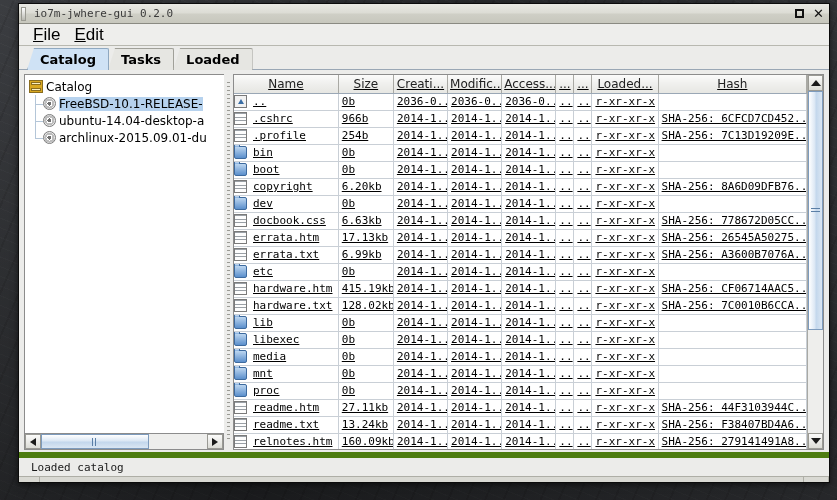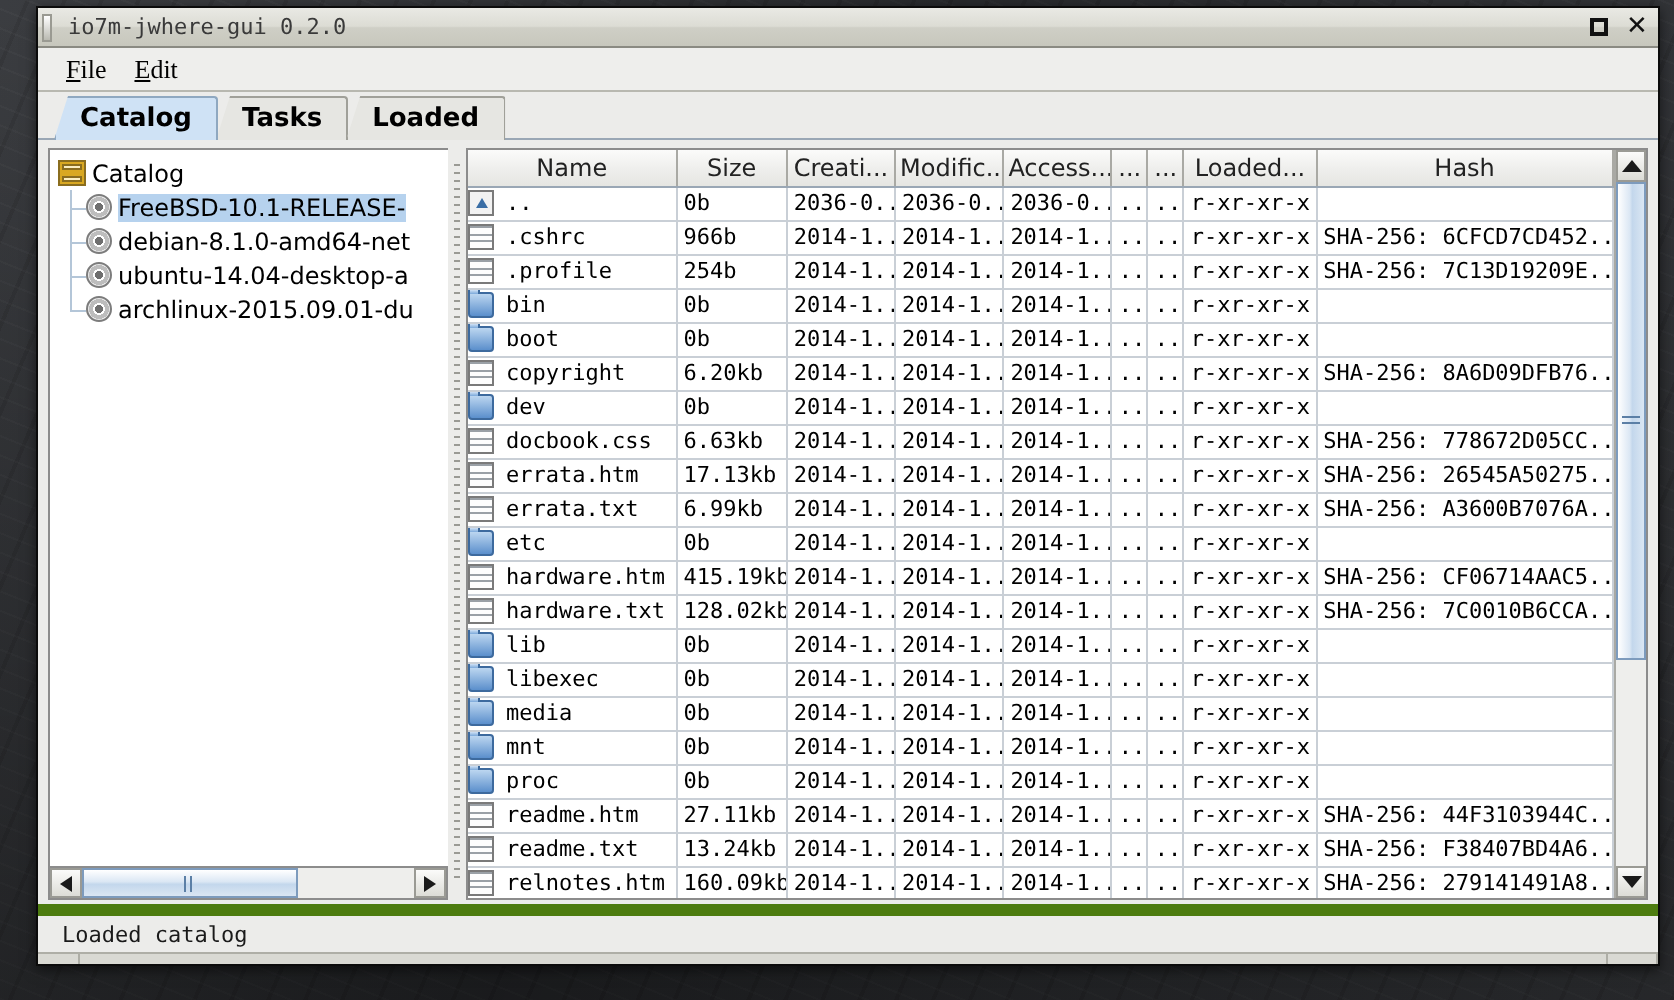--- a/index.html
+++ b/index.html
@@ -74,24 +74,24 @@
   
   #menubar {
     height: 22px;
     background: #eeeeec;
     border-bottom: 1px solid #b8b8b0;
     display: flex; align-items: center;
     padding-left: 8px;
     box-sizing: border-box;
   }
   .menu-item {
-    font-size: 13px; color: #000;
+    font-size: 17px; color: #000;
     padding: 1px 8px 1px 6px;
     cursor: default;
-    font-family: Liberation Serif, serif;
+    font-family: Liberation Sans, sans-serif;
   }
   .menu-item u { text-decoration: underline; }
   
   #tabstrip {
     height: 24px;
     background: #ececea;
     display: flex; align-items: flex-end;
     padding-left: 8px;
     box-sizing: border-box;
     position: relative;
@@ -246,20 +246,21 @@
     overflow: hidden;
   }
   #table-body-wrap { flex: 1; display: flex; min-height: 0; }
   #table-scroll { flex: 1; min-width: 0; overflow: hidden; }
   table {
     border-collapse: collapse;
     table-layout: fixed;
     width: 100%;
     font-family: "DejaVu Sans Mono", monospace;
     font-size: 11px;
+    text-decoration: underline;
   }
   thead th {
     background: linear-gradient(to bottom,#fbfbfa 0%, #efefed 50%, #e6e6e2 100%);
     border-right: 1px solid #a9a9a4;
     border-bottom: 1px solid #9aa7b5;
     height: 18px;
     font-family: "DejaVu Sans", sans-serif;
     font-size: 12px;
     font-weight: normal;
     color: #222;
@@ -400,24 +401,20 @@
       <div id="tree-panel">
         <div id="tree-box">
           <div id="tree-inner">
             <div class="tree-row">
               <span class="icon-catalog"></span>
               <span class="tree-label">Catalog</span>
             </div>
             <div class="tree-row child">
               <span class="icon-disc"></span>
               <span class="tree-label selected">FreeBSD-10.1-RELEASE-</span>
-            </div>
-            <div class="tree-row child">
-              <span class="icon-disc"></span>
-              <span class="tree-label">debian-8.1.0-amd64-net</span>
             </div>
             <div class="tree-row child">
               <span class="icon-disc"></span>
               <span class="tree-label">ubuntu-14.04-desktop-a</span>
             </div>
             <div class="tree-row child last">
               <span class="icon-disc"></span>
               <span class="tree-label">archlinux-2015.09.01-du</span>
             </div>
           </div>

